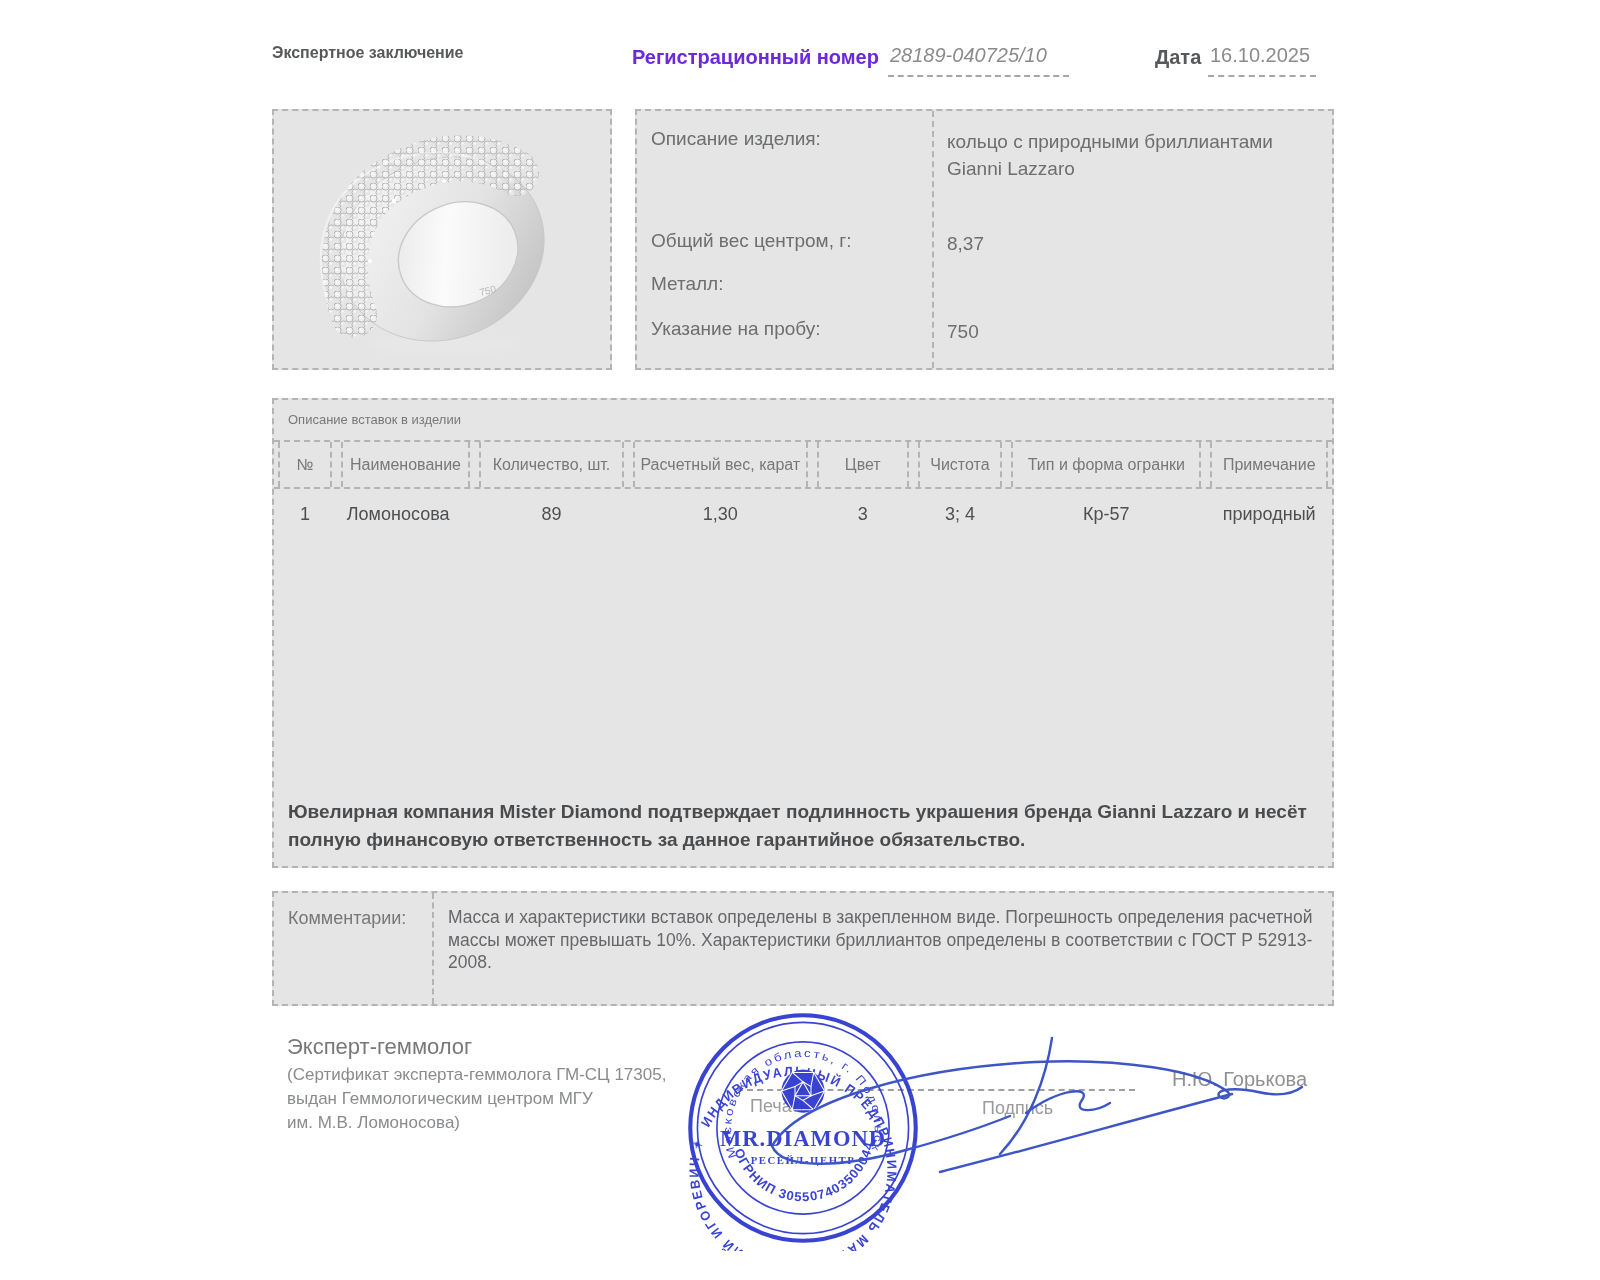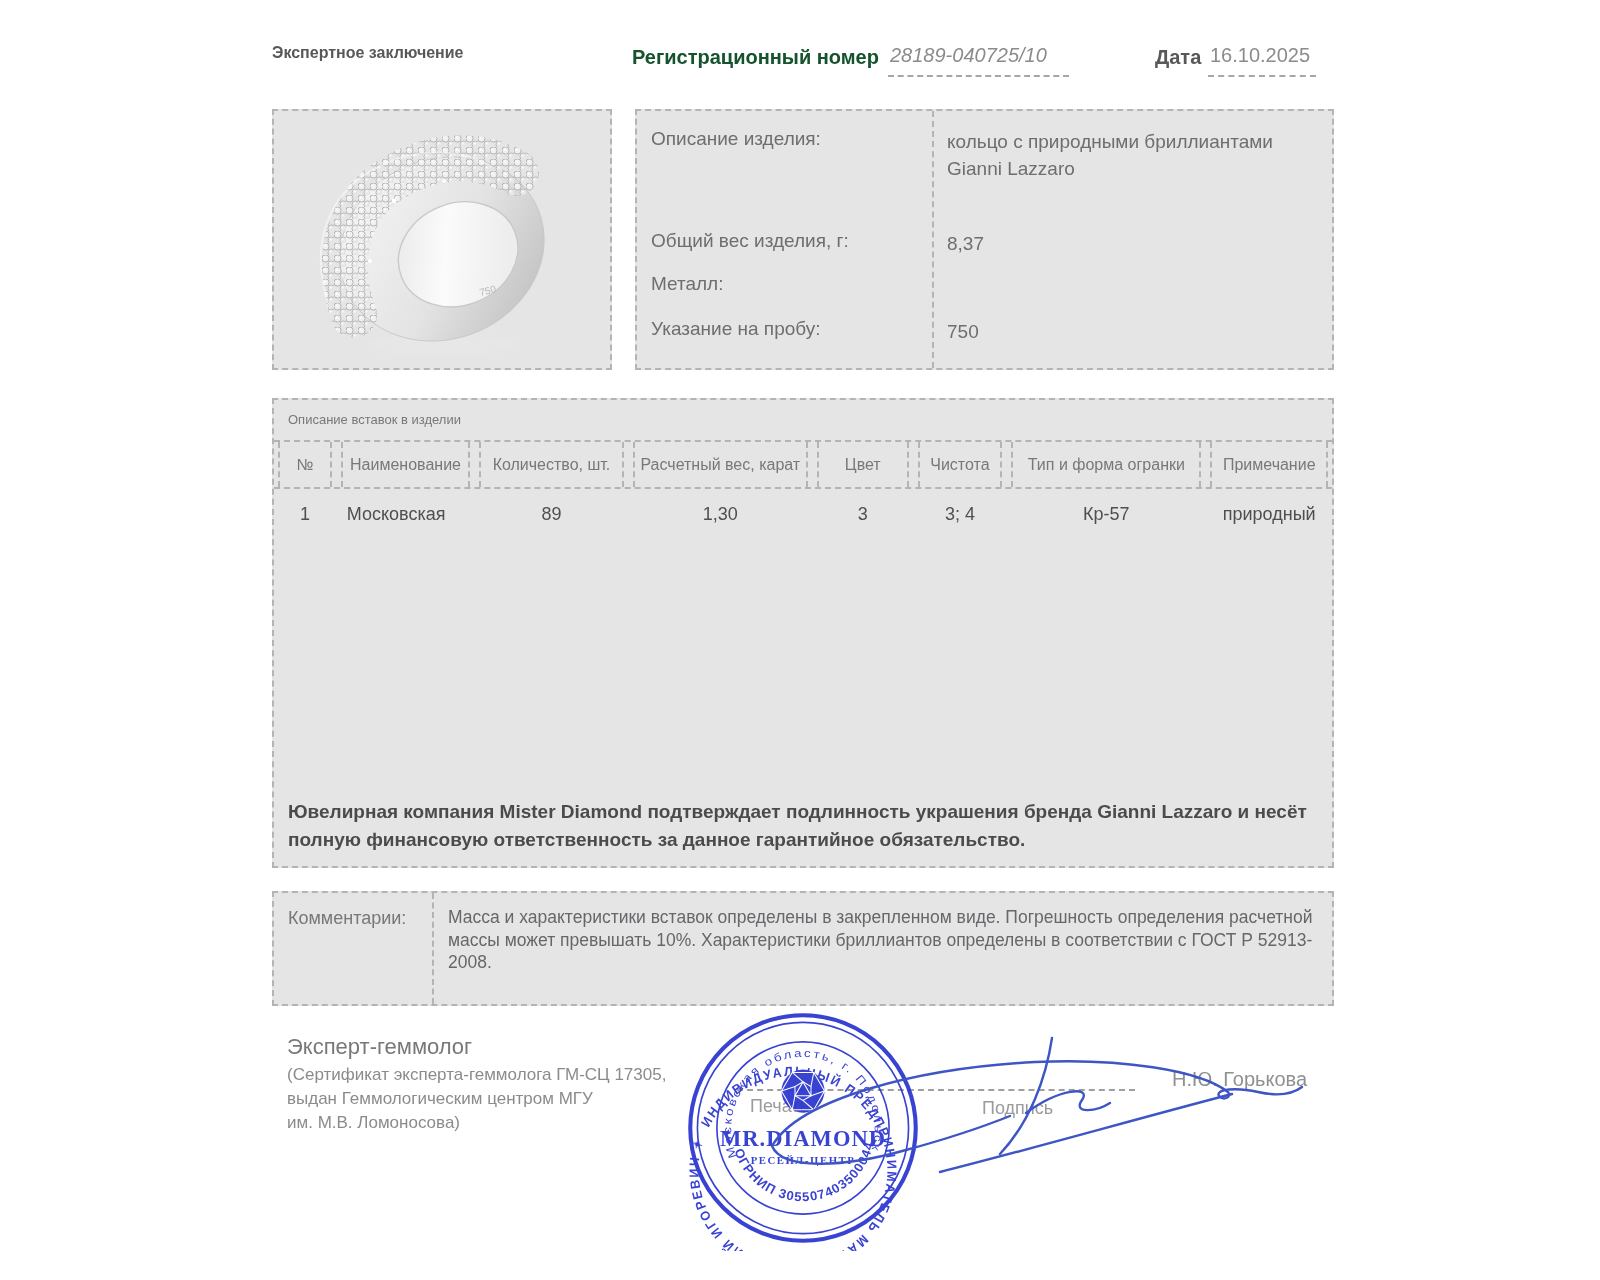--- a/index.html
+++ b/index.html
@@ -3,21 +3,21 @@
 <meta charset="utf-8">
 <style>
   html,body{margin:0;padding:0;background:#ffffff;}
   .page{
     position:relative;width:1600px;height:1280px;overflow:hidden;background:#ffffff;
     font-family:"Liberation Sans", sans-serif;color:#57585a;
   }
   .abs{position:absolute;}
   
   .hdr-title{left:272px;top:44px;font-size:16px;font-weight:bold;color:#57585a;}
-  .hdr-reg-label{left:632px;top:46px;font-size:20px;font-weight:bold;color:#14532d;}
+  .hdr-reg-label{left:632px;top:46px;font-size:20px;font-weight:bold;color:#6d28d9;}
   .hdr-reg-value{left:888px;top:44px;font-size:20px;color:#8a8b8d;padding:0 22px 8px 2px;border-bottom:2px dashed #a6a6a6;font-style:italic;}
   .hdr-date-label{left:1155px;top:46px;font-size:20px;font-weight:bold;color:#57585a;}
   .hdr-date-value{left:1208px;top:44px;font-size:20px;color:#8a8b8d;padding:0 6px 8px 2px;border-bottom:2px dashed #a6a6a6;}
   
   .dash-box{border:2px dashed #b4b4b4;box-sizing:border-box;background:#e5e5e5;}
   .photo-box{left:272px;top:109px;width:340px;height:261px;}
   .details-box{left:635px;top:109px;width:699px;height:261px;}
   .details-divider{left:295px;top:0;width:0;height:257px;border-left:2px dashed #b4b4b4;}
   .fld-label{left:14px;font-size:19px;color:#6d6e70;}
   .fld-value{left:310px;font-size:19px;color:#6d6e70;width:372px;line-height:27px;}
@@ -97,42 +97,42 @@
       <circle cx="120" cy="90" r="2.2" fill="#ffffff"></circle>
       <circle cx="96" cy="150" r="2" fill="#ffffff"></circle>
       <circle cx="170" cy="70" r="1.8" fill="#ffffff"></circle>
     </svg>
   </div>
 
   <div class="abs dash-box details-box">
     <div class="abs details-divider"></div>
     <span class="abs fld-label" style="top:17px;">Описание изделия:</span>
     <span class="abs fld-value" style="top:17px;">кольцо с природными бриллиантами Gianni Lazzaro</span>
-    <span class="abs fld-label" style="top:119px;">Общий вес изделия, г:</span>
+    <span class="abs fld-label" style="top:119px;">Общий вес центром, г:</span>
     <span class="abs fld-value" style="top:119px;">8,37</span>
     <span class="abs fld-label" style="top:162px;">Металл:</span>
     <span class="abs fld-label" style="top:207px;">Указание на пробу:</span>
     <span class="abs fld-value" style="top:207px;">750</span>
   </div>
 
   <div class="abs dash-box inserts-box">
     <div class="inserts-title">Описание вставок в изделии</div>
     <div class="thead-row">
       <div class="th c0">№</div>
       <div class="th c1">Наименование</div>
       <div class="th c2">Количество, шт.</div>
       <div class="th c3">Расчетный вес, карат</div>
       <div class="th c4">Цвет</div>
       <div class="th c5">Чистота</div>
       <div class="th c6">Тип и форма огранки</div>
       <div class="th c7">Примечание</div>
     </div>
     <div class="tbody-row">
       <div class="td c0">1</div>
-      <div class="td c1 left">Московская</div>
+      <div class="td c1 left">Ломоносова</div>
       <div class="td c2">89</div>
       <div class="td c3">1,30</div>
       <div class="td c4">3</div>
       <div class="td c5">3; 4</div>
       <div class="td c6">Кр-57</div>
       <div class="td c7">природный</div>
     </div>
     <div class="guarantee">Ювелирная компания Mister Diamond подтверждает подлинность украшения бренда Gianni Lazzaro и несёт полную финансовую ответственность за данное гарантийное обязательство.</div>
   </div>
 

